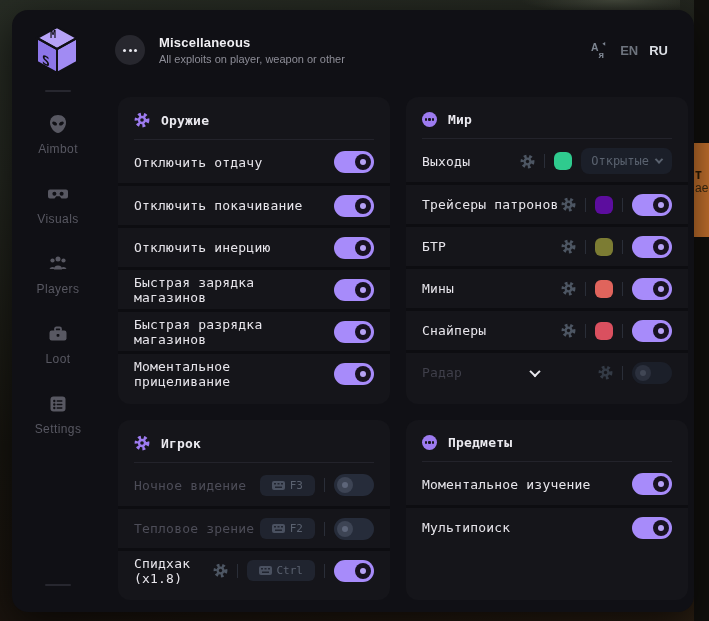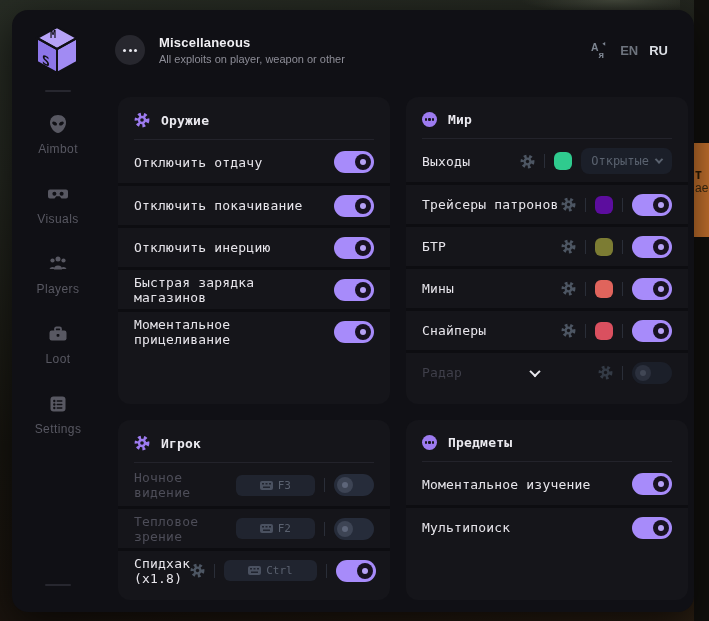--- a/index.html
+++ b/index.html
@@ -82,21 +82,21 @@
   .tg.on .knob { background:#181221; }
   .tg.on .knob::after { background:#b6a1f5; }
   .tg.off { background:#262c3a; justify-content:flex-start; }
   .tg.off .knob { background:#3d4454; }
   .tg.off .knob::after { background:#5d6579; }
   .tg.dis { background:#1b1f29; justify-content:flex-start; }
   .tg.dis .knob { background:#2b303d; }
   .tg.dis .knob::after { background:#414755; }
 
   .kbd { display:inline-flex; align-items:center; gap:5px; background:#20242f; border-radius:6px;
-         padding:4px 24px; color:#5a616f; font-family:"DejaVu Sans Mono", monospace; font-size:11px; }
+         padding:4px 12px; color:#5a616f; font-family:"DejaVu Sans Mono", monospace; font-size:11px; }
   .dd { display:inline-flex; align-items:center; gap:7px; background:#1b1f29; border-radius:8px;
         padding:6px 10px; color:#5a626f; font-family:"DejaVu Sans Mono", monospace; font-size:12px; cursor:pointer; }
   .chev { width:6px; height:6px; border-right:2px solid #5a626f; border-bottom:2px solid #5a626f;
           transform:rotate(45deg) translate(-1px,-1px); }
   .chev.big { width:8px; height:8px; border-color:#e8e7ed; }
   .radar-chev { flex:1; display:flex; justify-content:center; padding-right:26px; cursor:pointer; }
 </style>
 </head>
 <body>
 
@@ -233,20 +233,26 @@
               <span class="knob"></span>
             </span>
         </div>
         <div class="prow">
           <span class="lbl">Быстрая зарядка магазинов</span>
           <span class="tg on">
               <span class="knob"></span>
             </span>
         </div>
         <div class="prow">
+          <span class="lbl">Быстрая разрядка магазинов</span>
+          <span class="tg on">
+              <span class="knob"></span>
+            </span>
+        </div>
+        <div class="prow">
           <span class="lbl">Моментальное прицеливание</span>
           <span class="tg on">
               <span class="knob"></span>
             </span>
         </div>
       </section>
 
       <section class="panel">
         <div class="panel-head">
           <span class="pe">

